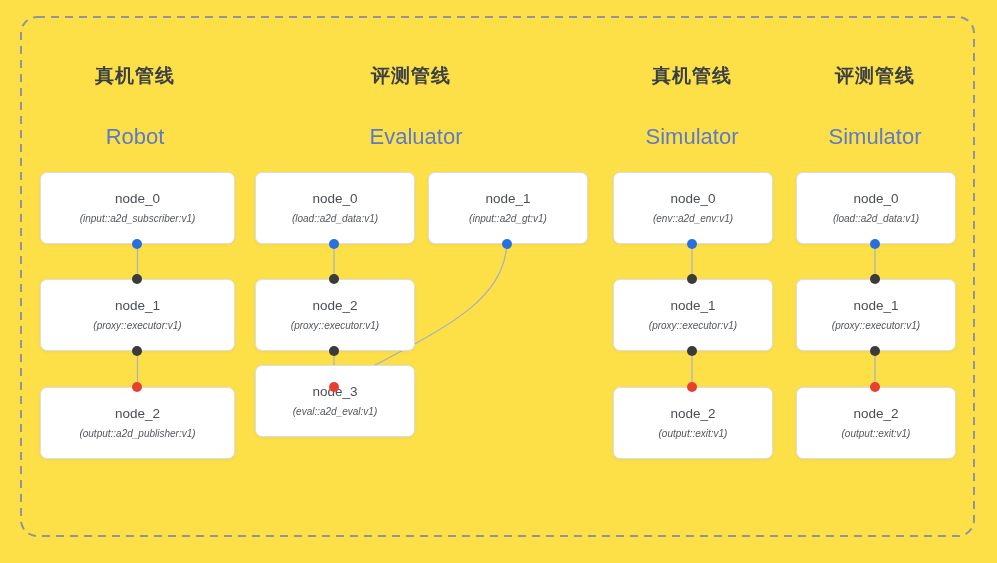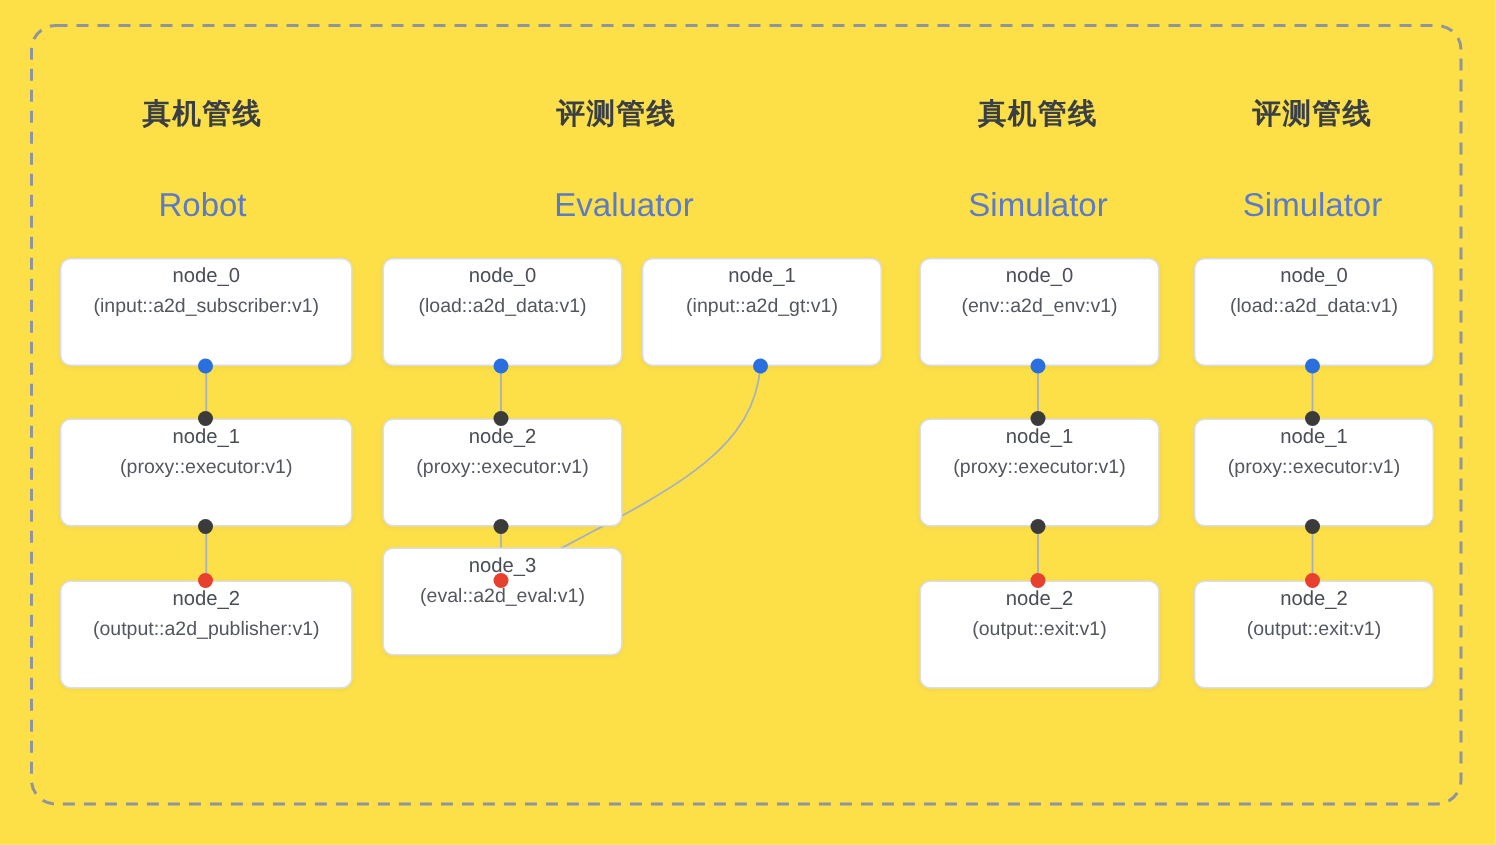--- a/index.html
+++ b/index.html
@@ -28,28 +28,28 @@
     font-size:22px;font-weight:400;color:#5b7ac8;
     z-index:2;
   }
   .node{
     position:absolute;height:70px;
     background:#ffffff;
     border:1px solid #d9dee8;
     border-radius:7px;
     box-shadow:0 1px 3px rgba(60,80,140,0.07);
     display:flex;flex-direction:column;
-    align-items:center;justify-content:flex-start;
+    align-items:center;justify-content:center;
     z-index:2;
   }
   .node .nm{
     font-size:13.5px;color:#4a4e55;line-height:21px;white-space:nowrap;
   }
   .node .tp{
-    font-size:13px;color:#53575e;line-height:20px;white-space:nowrap;
+    font-size:10px;color:#53575e;line-height:20px;white-space:nowrap;font-style:italic;
   }
   .dot{
     position:absolute;width:10px;height:10px;border-radius:50%;
     z-index:3;
   }
   .dot.blue{background:#2a6fe0;}
   .dot.black{background:#3b3b3b;}
   .dot.red{background:#e8402f;}
 </style>
 </head>

